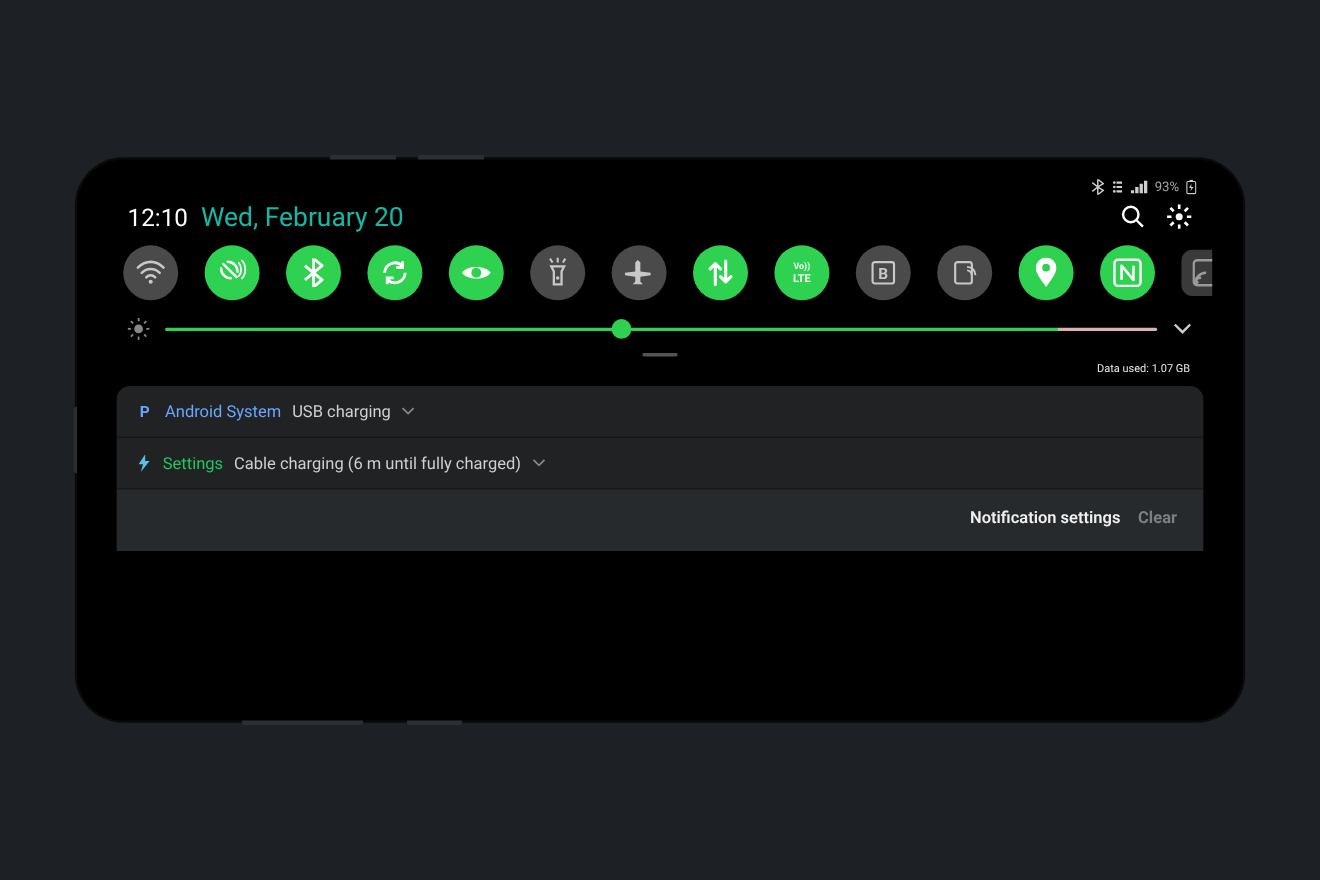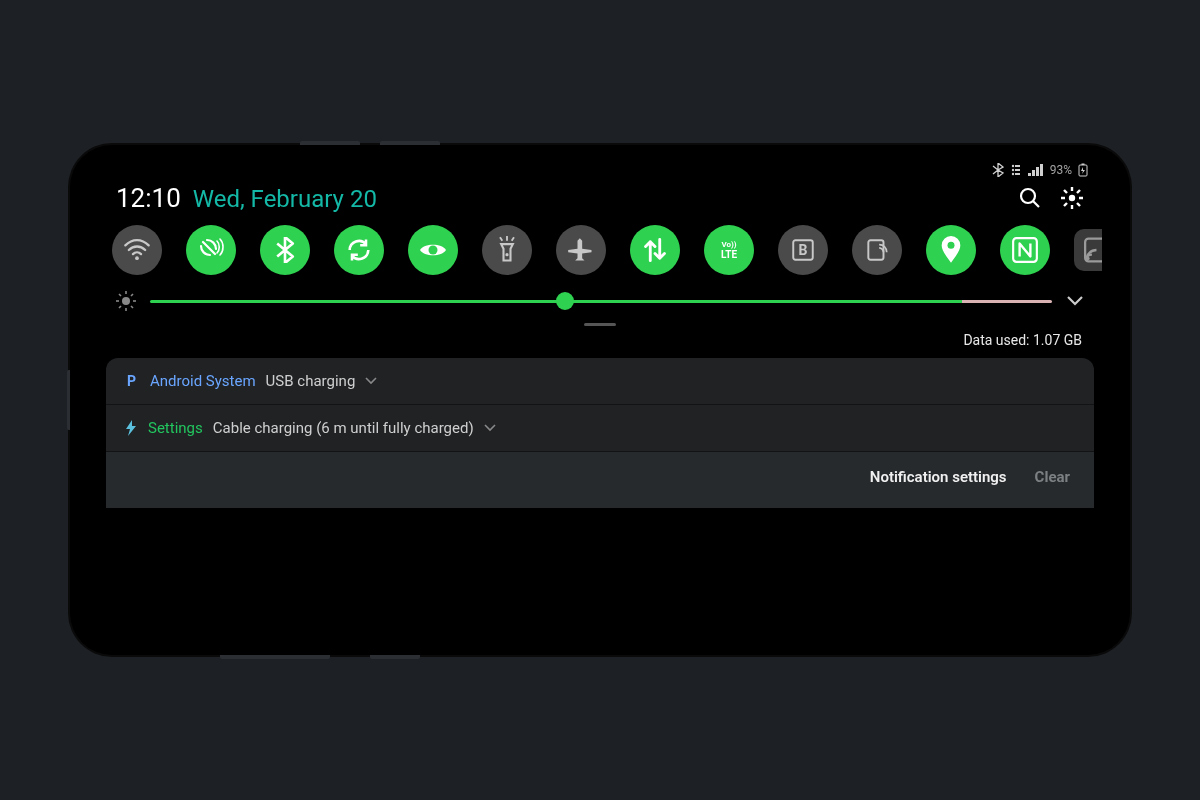--- a/index.html
+++ b/index.html
@@ -51,21 +51,21 @@
     align-items:center;
     justify-content:space-between;
     padding: 4px 18px 8px 18px;
   }
   .qs-header-left{
     display:flex;
     align-items:baseline;
     gap:12px;
     font-weight:400;
   }
-  .qs-time{ font-size:26px; color:#fff; }
+  .qs-time{ font-size:22px; color:#fff; }
   .qs-date{ font-size:24px; color:#14b8a6; }
   .qs-header-right{ display:flex; align-items:center; gap:18px; }
   .qs-header-right svg { display:block; }
 
   .tiles{
     display:flex;
     gap:24px;
     padding: 4px 14px 10px 14px;
     align-items:center;
   }
@@ -90,21 +90,21 @@
   }
   .brightness-thumb{
     position:absolute; top:50%; left:46%; transform:translate(-50%,-50%);
     width:18px; height:18px; border-radius:50%; background:#2fd150;
   }
   .brightness-row svg{ display:block; }
 
   .handle{ width:32px; height:3px; border-radius:2px; background:#555; margin:8px auto 4px auto; }
 
   .data-used{
-    text-align:right; padding: 2px 20px 10px 0; font-size:14px; color:#e8e8e8;
+    text-align:right; padding: 2px 20px 10px 0; font-size:10px; color:#e8e8e8;
   }
 
   .notif-panel{
     margin: 0 8px;
     background:#202224;
     border-radius:12px 12px 0 0;
     overflow:hidden;
   }
   .notif{
     display:flex; align-items:center; gap:10px;
@@ -113,21 +113,21 @@
     border-bottom:1px solid #111315;
   }
   .notif:last-of-type{ border-bottom:none; }
   .notif .app{ color:#6aa6ff; font-size:15px; }
   .notif .app.teal{ color:#22c55e; }
   .notif .msg{ color:#cfcfcf; }
   .notif .chev{ color:#888; }
   .notif svg{ display:block; flex-shrink:0; }
 
   .notif-actions{
-    display:flex; justify-content:flex-end; gap:28px;
+    display:flex; justify-content:flex-end; gap:16px;
     padding:16px 24px 22px 24px;
     background:#262a2d;
     font-size:15px;
   }
   .notif-actions .ns{ color:#f0f0f0; font-weight:600; cursor:pointer;}
   .notif-actions .clr{ color:#7d8083; font-weight:700; cursor:pointer;}
   .volte-top{ font-size:8px; font-weight:700; fill:#fff; text-anchor:middle;}
 </style>
 </head>
 <body>

